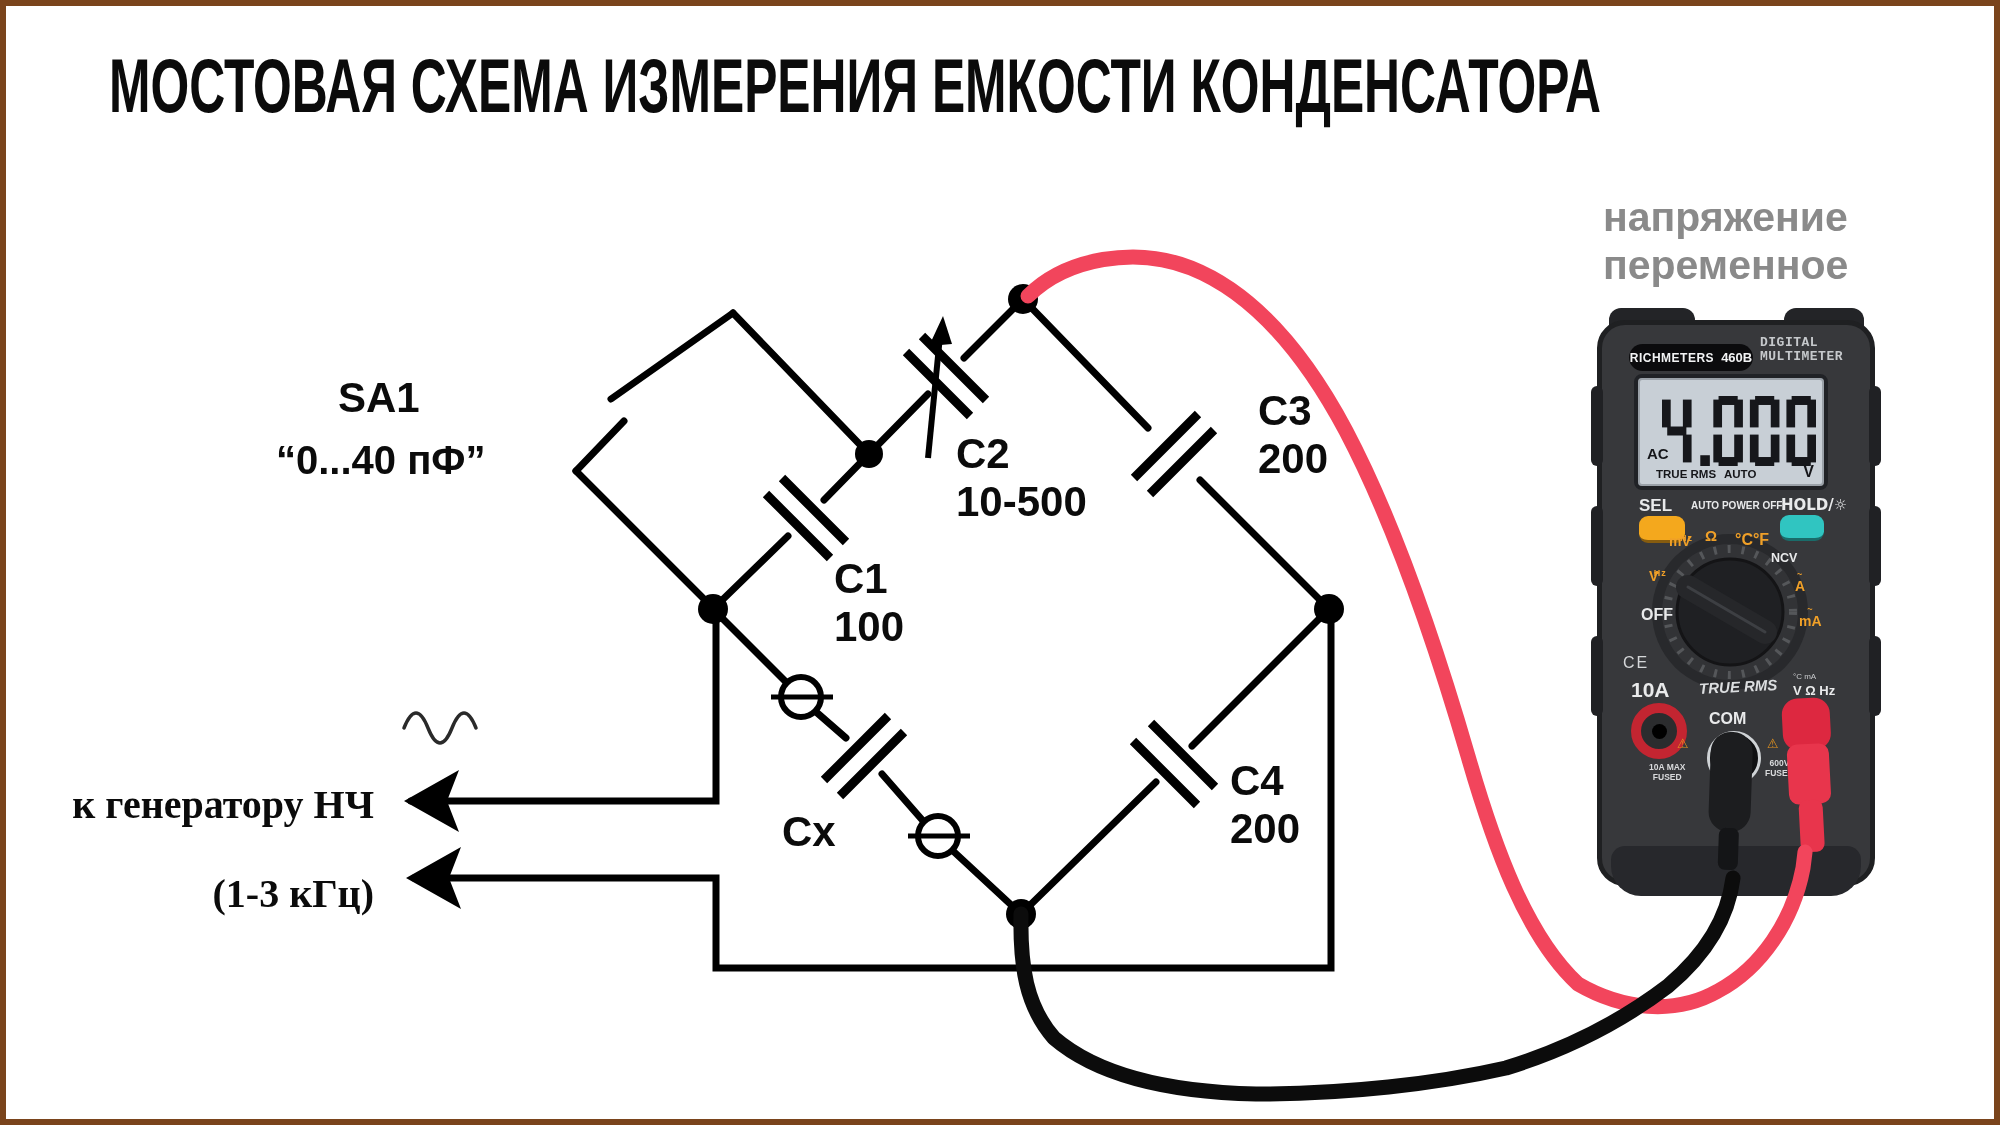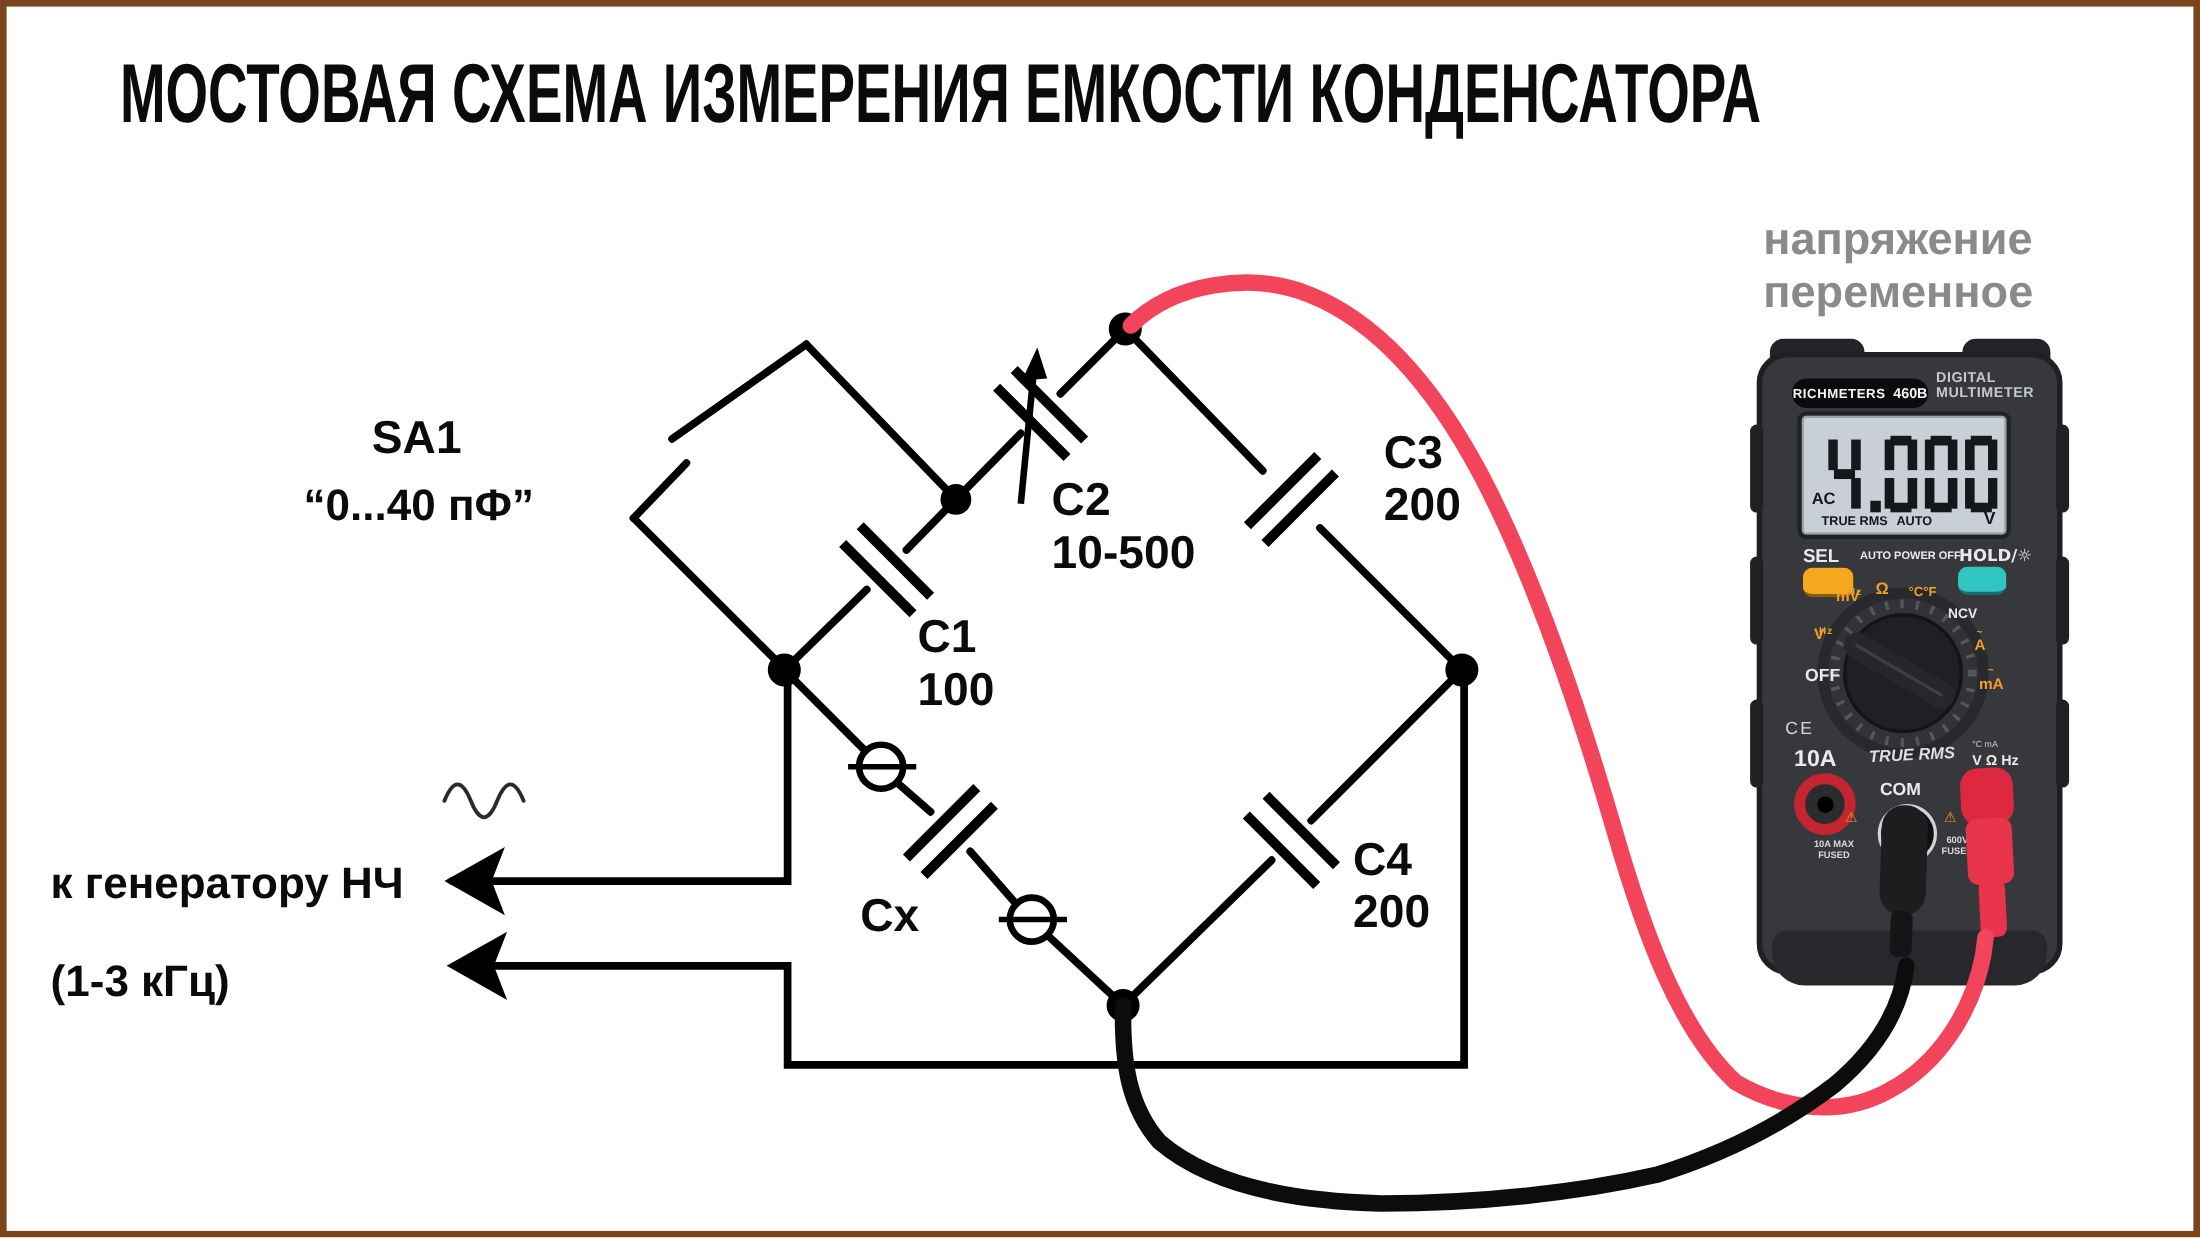--- a/index.html
+++ b/index.html
@@ -5,37 +5,37 @@
   html,body{margin:0;padding:0;background:#fff;}
   .stage{position:relative;width:2000px;height:1125px;background:#ffffff;overflow:hidden;
          box-sizing:border-box;border:6px solid #7a441c;font-family:"Liberation Sans",sans-serif;}
   svg{position:absolute;left:0;top:0;}
   
   .title{position:absolute;left:103px;top:40px;font-size:76px;font-weight:bold;color:#0b0b0b;
          white-space:nowrap;transform:scaleX(.655);transform-origin:left top;letter-spacing:0px;line-height:1.05;}
   .clabel{position:absolute;font-weight:bold;font-size:42px;color:#0b0b0b;line-height:48px;white-space:nowrap;}
   .clabel .line{display:block;}
   .ctr{text-align:left;}
-  .rgt{text-align:left;}
+  .rgt{text-align:right;font-family:Liberation Serif, serif;}
   .gen{position:absolute;font-weight:bold;font-size:40px;color:#0b0b0b;white-space:nowrap;}
   .meter-note{position:absolute;left:1597px;top:188px;font-size:41px;font-weight:bold;color:#8a8a8a;line-height:1.17;}
   .meter-note span{display:block;}
   
   .meter{position:absolute;left:1591px;top:300px;width:278px;height:595px;}
   .meter *{position:absolute;box-sizing:border-box;}
   .m-bump{background:#232427;border-radius:12px;height:32px;top:2px;}
   .m-body{left:0;top:14px;width:278px;height:566px;background:#37383b;border:5px solid #1f2022;border-radius:28px;}
   .m-grip{width:12px;height:80px;background:#202124;border-radius:6px;}
   .m-bottom{left:14px;top:540px;width:250px;height:50px;background:#27282c;border-radius:14px 14px 30px 30px;}
   .m-badge{left:32px;top:38px;width:124px;height:27px;background:#0b0b0d;border-radius:14px;
            display:flex;align-items:center;justify-content:center;gap:7px;position:absolute;}
   .m-badge .brand{position:static;font-size:12px;font-weight:bold;color:#f2f3f4;letter-spacing:.5px;}
   .m-badge .model{position:static;font-size:13px;font-weight:bold;color:#f2f3f4;}
   .m-type{left:163px;top:30px;font-size:13px;line-height:14px;font-weight:bold;color:#c6c9cc;letter-spacing:.5px;}
-  .m-type span{display:block;position:static;}
+  .m-type span{display:block;position:static;font-family:Liberation Mono, monospace;}
   .m-display{left:37px;top:68px;width:194px;height:116px;background:#c8cfd6;border-radius:8px;
              border:4px solid #202226;box-shadow:inset 0 0 0 2px #9aa1a8;}
   .d-mode{left:9px;bottom:24px;font-size:15px;font-weight:bold;color:#15161a;}
   .d-flag1{left:18px;bottom:6px;font-size:11.5px;font-weight:bold;color:#15161a;}
   .d-flag2{left:86px;bottom:6px;font-size:11.5px;font-weight:bold;color:#15161a;}
   .d-unit{right:10px;bottom:5px;font-size:16px;font-weight:bold;color:#15161a;}
   .m-lbl{font-weight:bold;color:#e9eaeb;}
   .m-btn{height:27px;border-radius:9px;border-bottom:3px solid rgba(0,0,0,.45);}
   .dial-opt{color:#f0a028;font-weight:bold;text-align:center;line-height:1;}
   .dial-opt .tiny{display:block;position:static;font-size:9px;letter-spacing:1px;}
@@ -231,21 +231,21 @@
       <span class="big">V</span>
     </div>
     <div class="dial-opt" style="left:72px;top:228px;">
       <span class="tiny">
           <i style="font-style:normal">~</i>
           <i style="font-style:normal">Hz</i>
         </span>
       <span class="big">mV</span>
     </div>
     <span class="dial-opt" style="left:108px;top:222px;font-size:15px;">Ω</span>
-    <span class="dial-opt" style="left:138px;top:226px;font-size:12px;">°C°F</span>
+    <span class="dial-opt" style="left:138px;top:226px;font-size:16px;">°C°F</span>
     <span class="m-lbl" style="left:174px;top:245px;font-size:12.5px;">NCV</span>
     <div class="dial-opt" style="left:198px;top:264px;">
       <span class="tiny">~</span>
       <span class="big">A</span>
     </div>
     <div class="dial-opt" style="left:202px;top:299px;">
       <span class="tiny">~</span>
       <span class="big">mA</span>
     </div>
     <span class="m-lbl" style="left:102px;top:372px;font-size:15px;font-style:italic;transform:rotate(-3deg);color:#dcdee0;">TRUE RMS</span>

